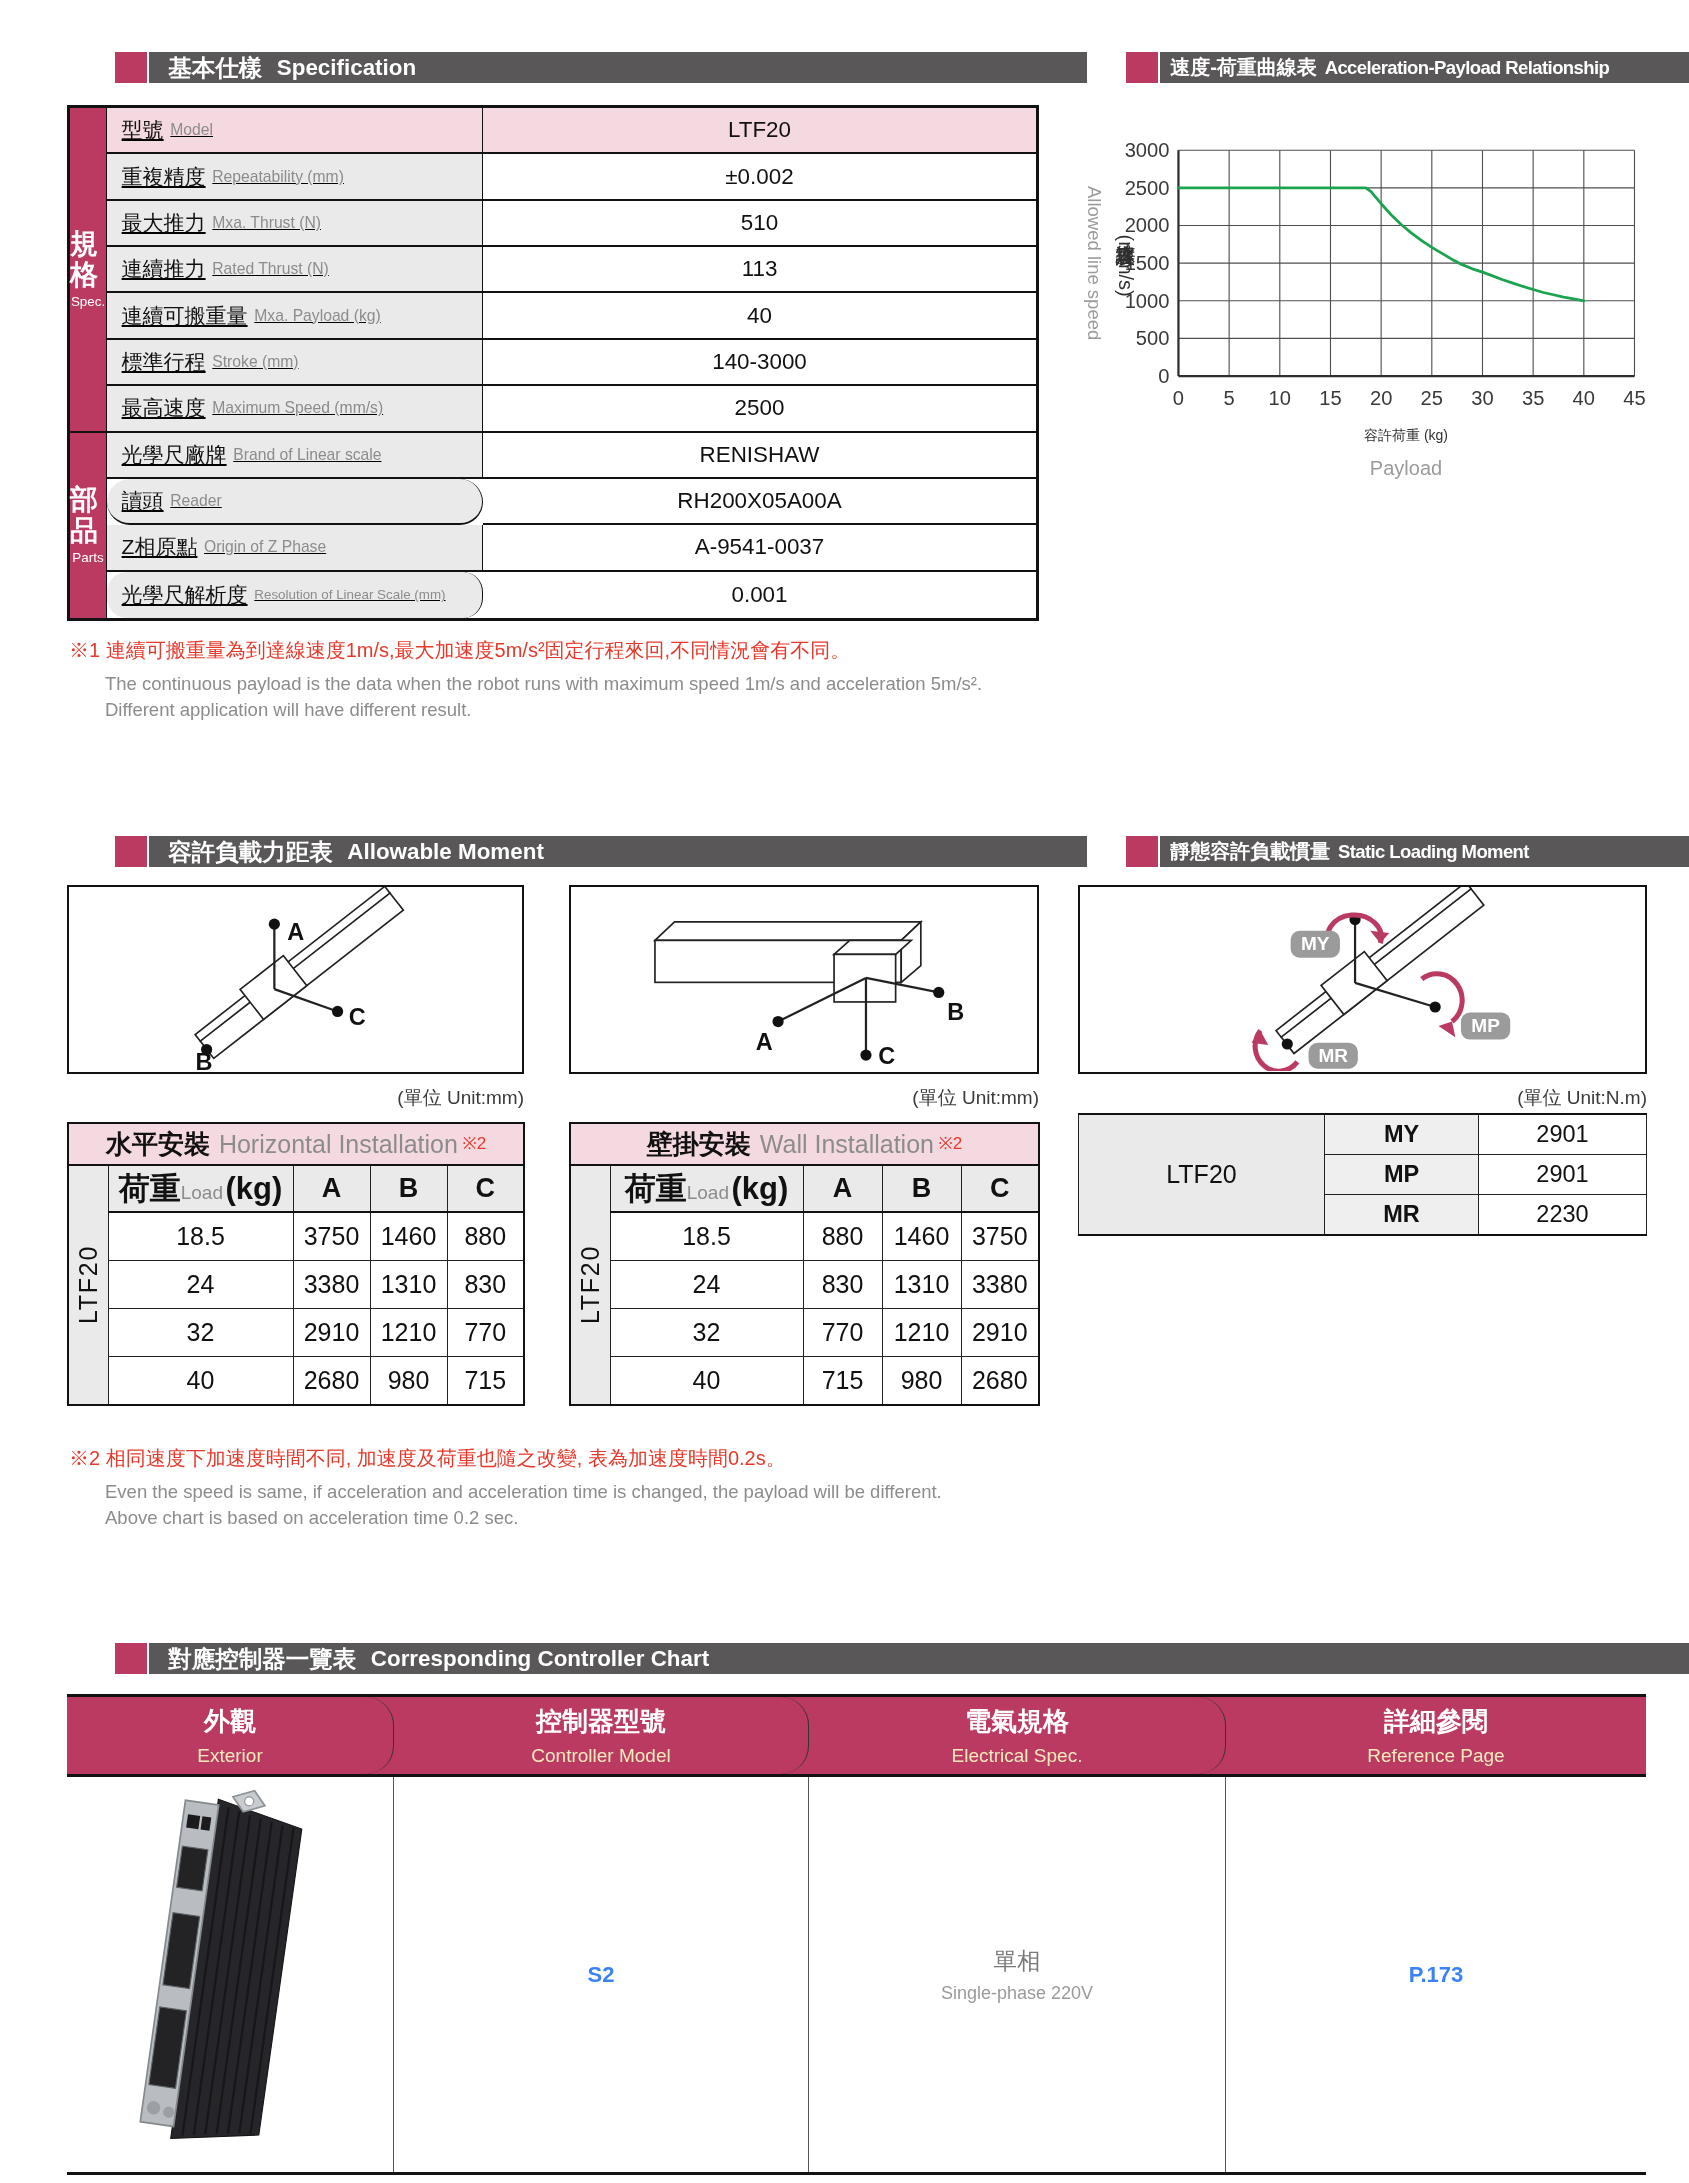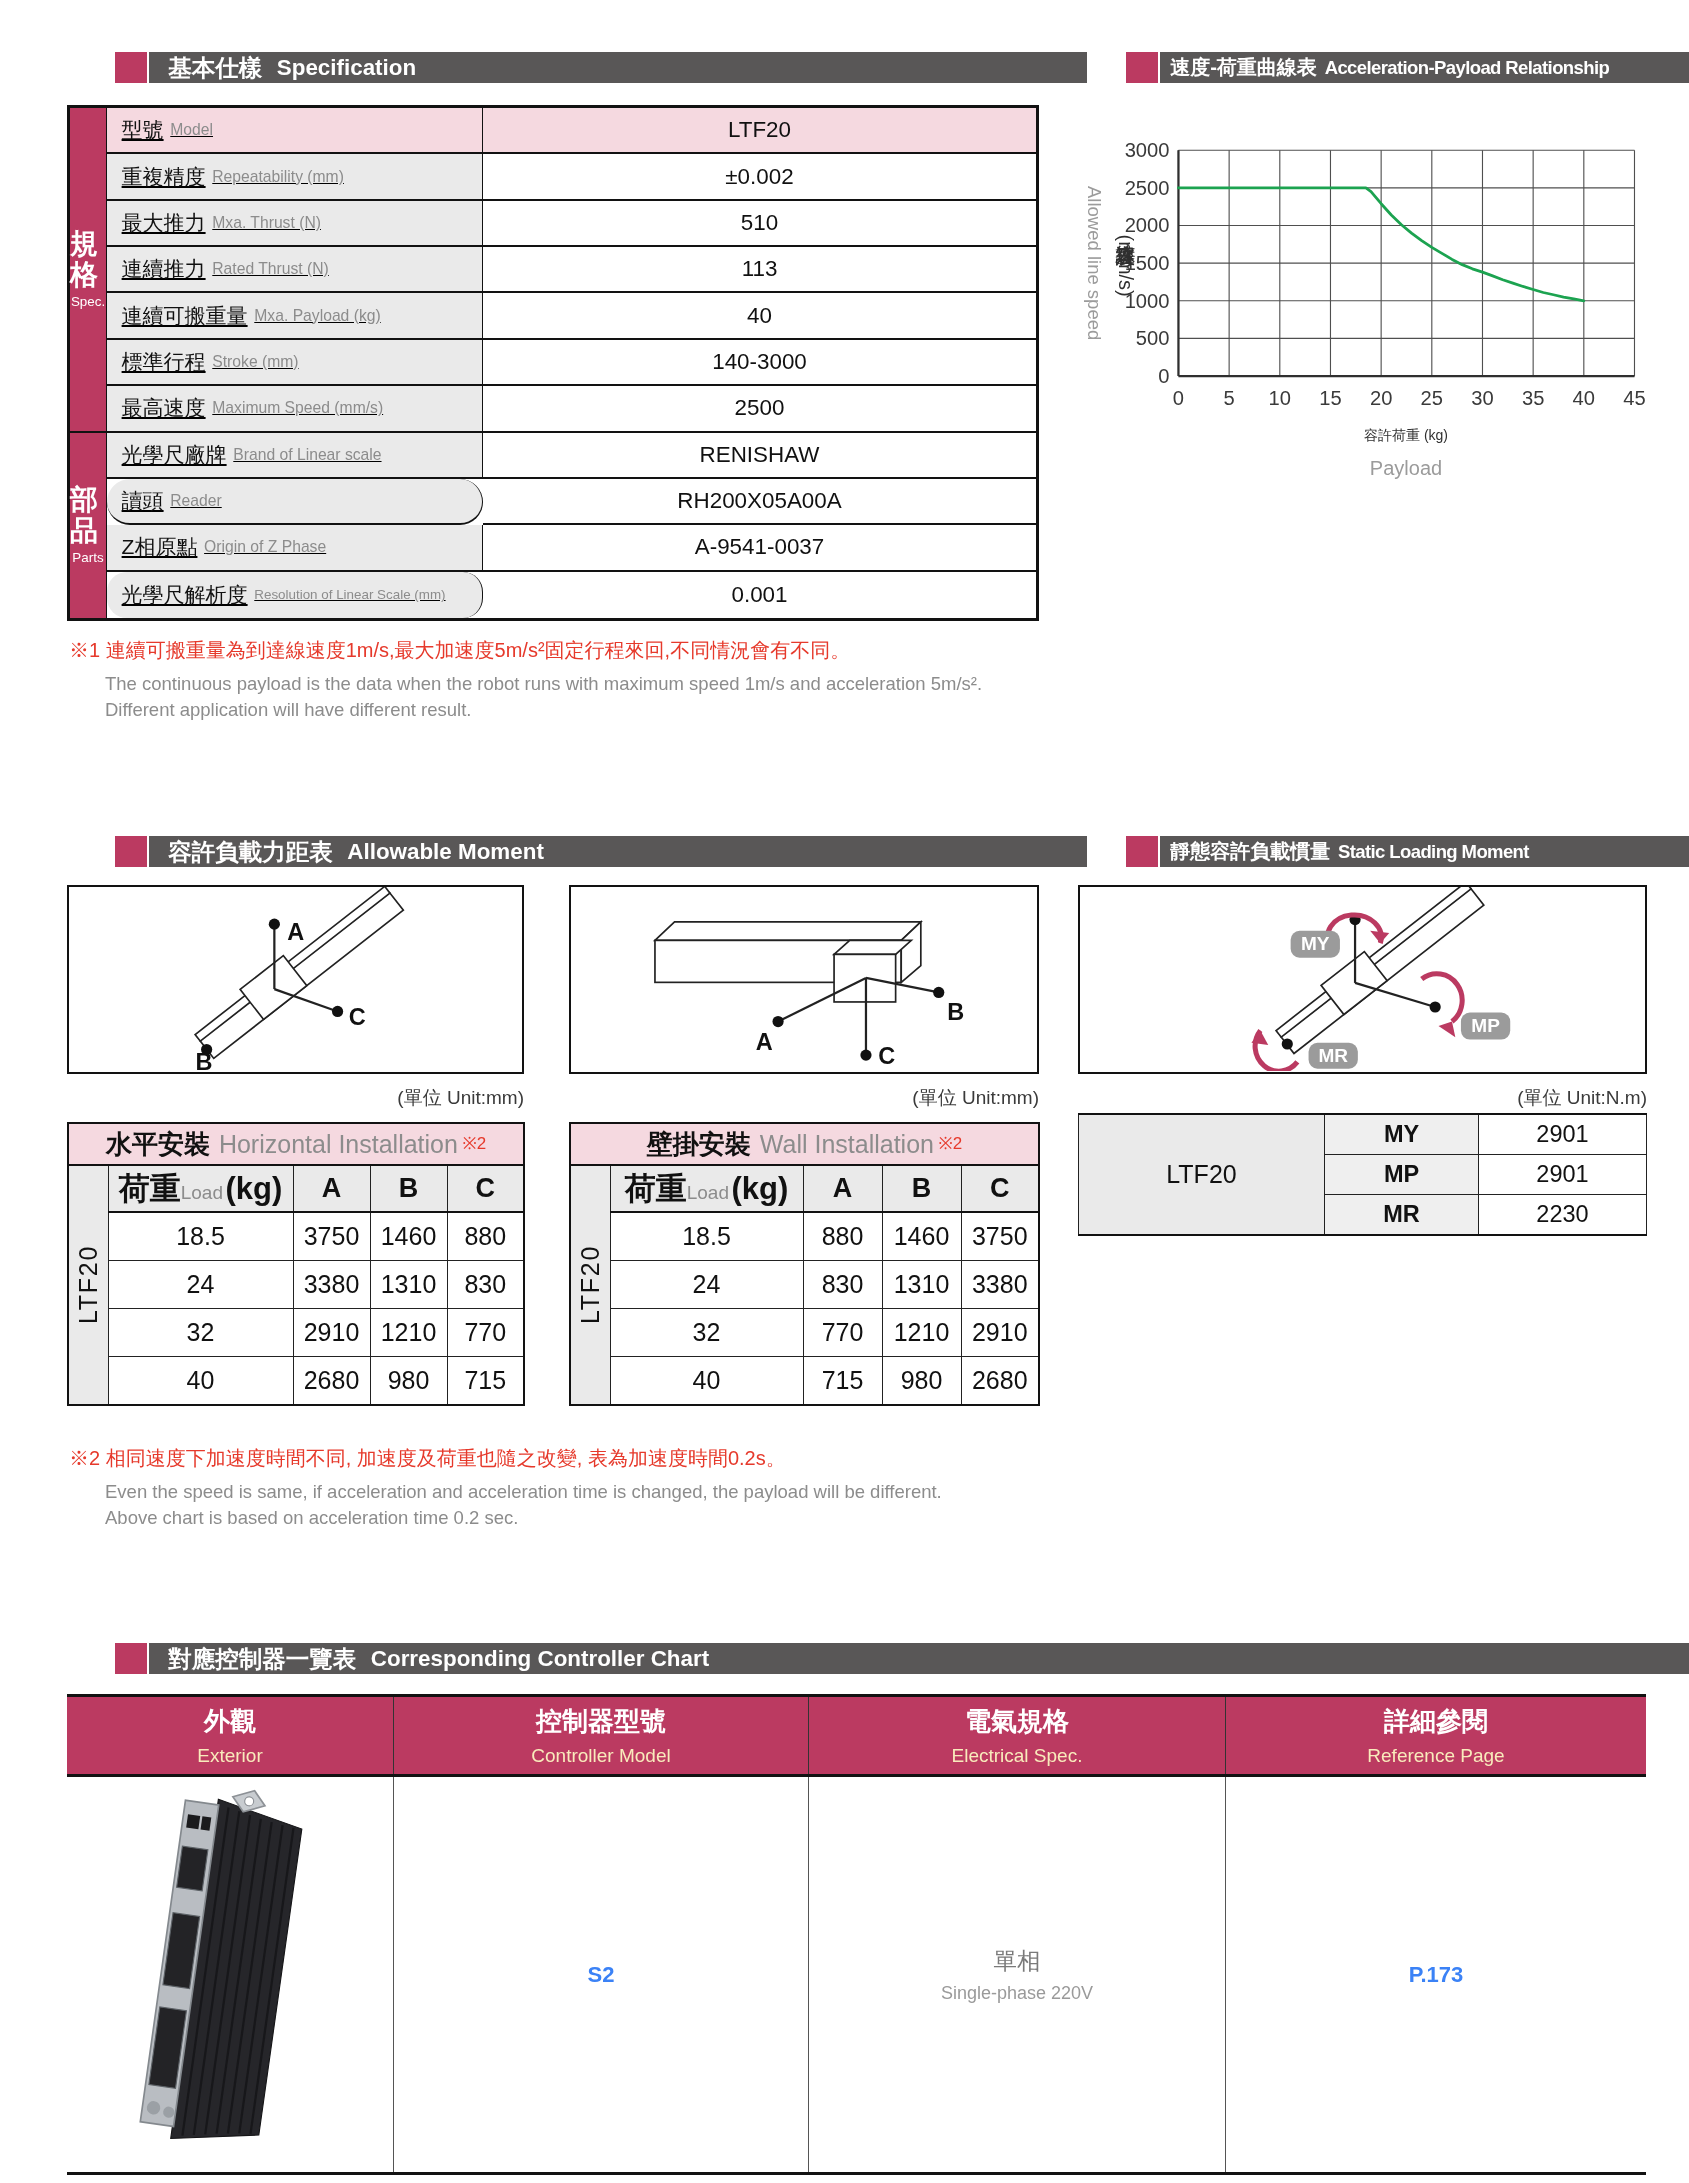--- a/index.html
+++ b/index.html
@@ -74,21 +74,21 @@
   table.stable{position:absolute;left:1078px;top:1113px;width:569px;border-collapse:collapse;table-layout:fixed;background:#fff;
     border-top:2.8px solid var(--ink);border-bottom:2.8px solid var(--ink);border-left:1.1px solid #222;border-right:1.1px solid #222;}
   .stable td{border:1.1px solid #222;height:37px;text-align:center;vertical-align:middle;font-size:23.5px;}
   .stable .mcell{background:var(--cellgray);font-size:25px;color:#111;}
   .stable .kcell{background:#EFEFEF;font-weight:bold;color:#111;}
   .stable .vcell{background:#fff;color:#111;}
 
   
   .ctable-head{position:absolute;left:67px;top:1694px;width:1579px;height:80px;display:flex;background:var(--accent);
     border-top:3.4px solid var(--ink);box-sizing:border-box;}
-  .ctable-head .cell{display:flex;flex-direction:column;align-items:center;justify-content:center;border-right:1.1px solid #333;box-sizing:border-box;}
+  .ctable-head .cell{display:flex;flex-direction:column;align-items:center;justify-content:center;border-right:1.1px solid #333;box-sizing:border-box;border-radius:28px;}
   .ctable-head .cell:last-child{border-right:none;}
   .ch-zh{font-size:26px;font-weight:bold;color:#fff;}
   .ch-en{font-size:19px;color:#fef9c3;opacity:.93;margin-top:5.6px;}
   .ctable-body{position:absolute;left:67px;top:1774px;width:1579px;height:401px;display:flex;background:#fff;
     border-top:3.4px solid var(--ink);border-bottom:3.9px solid var(--ink);box-sizing:border-box;}
   .ctable-body .cell{display:flex;flex-direction:column;align-items:center;justify-content:center;border-right:1.1px solid #555;box-sizing:border-box;}
   .ctable-body .cell:last-child{border-right:none;}
   .cv{font-size:22px;color:#3b82f6;font-weight:bold;}
   .cv-zh{font-size:23.5px;color:#7a7a7a;}
   .cv-en{font-size:18px;color:#9a9a9a;margin-top:6.7px;}

